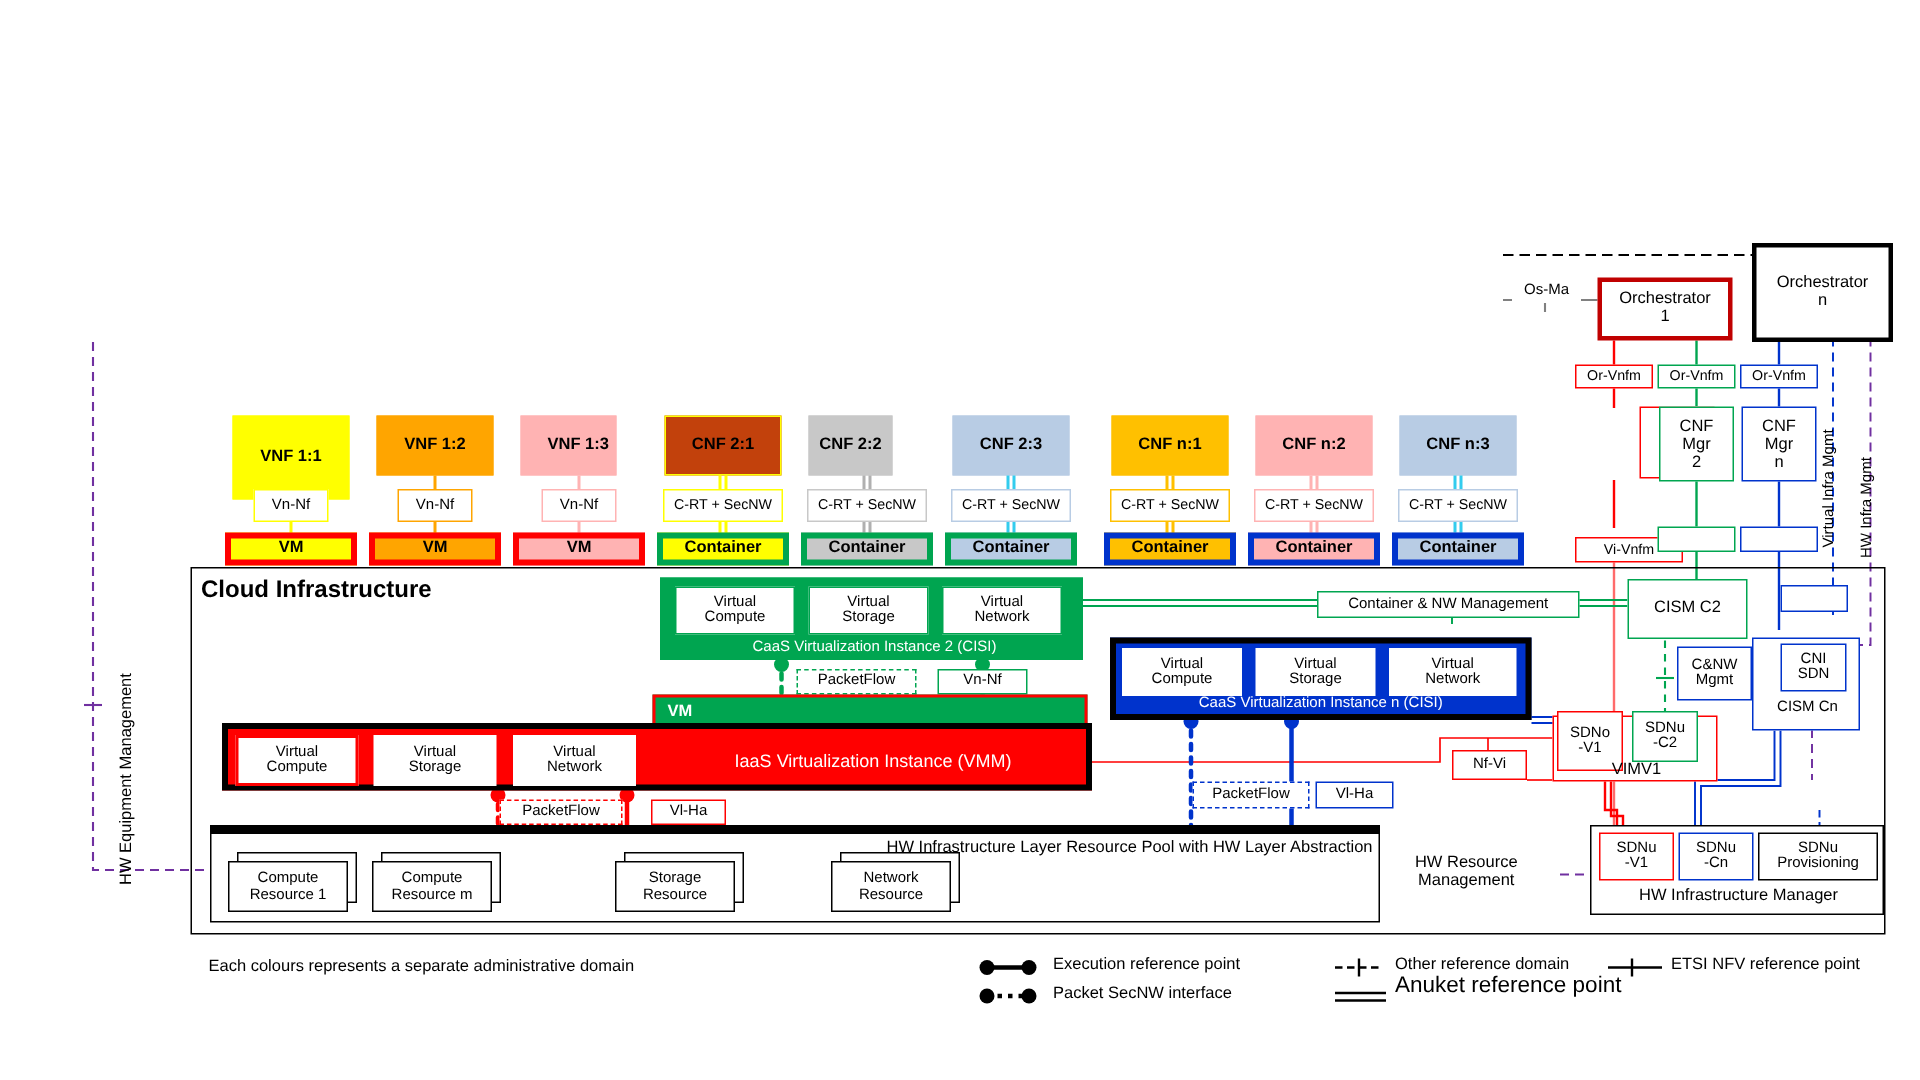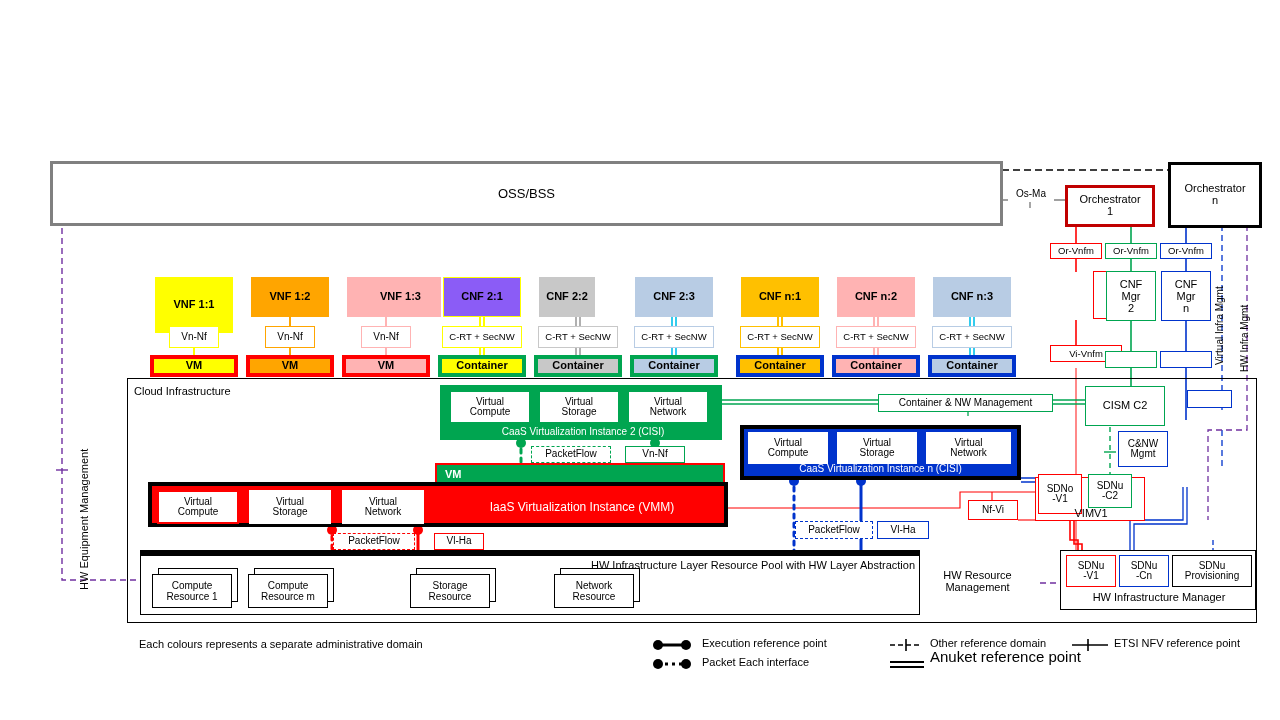--- a/index.html
+++ b/index.html
@@ -92,23 +92,20 @@
       <circle cx="861" cy="555" r="5" fill="#0033cc"></circle>
 
     <line x1="418" y1="527" x2="418" y2="556" stroke="#ff0000" stroke-width="3"></line>
     <path d="M332,527 L332,556" stroke="#ff0000" stroke-width="3" stroke-dasharray="4,5" stroke-linecap="round"></path>
     <circle cx="332" cy="530" r="5" fill="#ff0000"></circle>
       <circle cx="332" cy="555" r="5" fill="#ff0000"></circle>
     <circle cx="418" cy="530" r="5" fill="#ff0000"></circle>
       <circle cx="418" cy="555" r="5" fill="#ff0000"></circle>
   </svg>
 
-  <div class="abs ossbss ctr" style="left:50px;top:161px;width:953px;height:65px;font-size:13px;">
-    <span>OSS/BSS</span>
-  </div>
 
   <div class="abs ctr" style="left:1008px;top:186px;width:46px;height:16px;font-size:10px;background:#fff;">Os-Ma</div>
 
   <div class="abs ctr" style="left:1065px;top:185px;width:90px;height:42px;border:3px solid #c00000;background:#fff;font-size:11px;white-space:pre-line;">
     <span>Orchestrator
 1</span>
   </div>
   <div class="abs ctr" style="left:1168px;top:162px;width:94px;height:66px;border:3px solid #000;background:#fff;font-size:11px;white-space:pre-line;">
     <span>Orchestrator
 n</span>
@@ -120,25 +117,25 @@
 
   <div id="fn-row">
       <div class="abs ctr nfbox" style="left: 155px; top: 277px; width: 78px; height: 56px; background: rgb(255, 255, 0); border: 1px solid rgb(255, 255, 0);">VNF 1:1</div>
       <div class="abs" style="left: 193px; top: 317px; width: 1.5px; height: 50px; background: rgb(255, 255, 0);"></div>
       <div class="abs ctr refbox" style="left: 169px; top: 326px; width: 50px; height: 22px; border: 1px solid rgb(255, 255, 0); background: rgb(255, 255, 255); font-size: 10px;">Vn-Nf</div>
       <div class="abs ctr vmbar" style="left: 150px; top: 355px; width: 88px; height: 22px; background: rgb(255, 255, 0); border: 4px solid rgb(255, 0, 0); font-size: 11px;">VM</div>
       <div class="abs ctr nfbox" style="left: 251px; top: 277px; width: 78px; height: 40px; background: rgb(255, 165, 0); border: 1px solid rgb(255, 165, 0);">VNF 1:2</div>
       <div class="abs" style="left: 289px; top: 317px; width: 1.5px; height: 50px; background: rgb(255, 165, 0);"></div>
       <div class="abs ctr refbox" style="left: 265px; top: 326px; width: 50px; height: 22px; border: 1px solid rgb(255, 165, 0); background: rgb(255, 255, 255); font-size: 10px;">Vn-Nf</div>
       <div class="abs ctr vmbar" style="left: 246px; top: 355px; width: 88px; height: 22px; background: rgb(255, 165, 0); border: 4px solid rgb(255, 0, 0); font-size: 11px;">VM</div>
-      <div class="abs ctr nfbox" style="left: 347px; top: 277px; width: 94px; height: 40px; background: rgb(255, 179, 179); border: 1px solid rgb(255, 179, 179); padding-left: 13px;">VNF 1:3</div>
+      <div class="abs ctr nfbox" style="left: 347px; top: 277px; width: 64px; height: 40px; background: rgb(255, 179, 179); border: 1px solid rgb(255, 179, 179); padding-left: 13px;">VNF 1:3</div>
       <div class="abs" style="left: 385px; top: 317px; width: 1.5px; height: 50px; background: rgb(255, 179, 179);"></div>
       <div class="abs ctr refbox" style="left: 361px; top: 326px; width: 50px; height: 22px; border: 1px solid rgb(255, 179, 179); background: rgb(255, 255, 255); font-size: 10px;">Vn-Nf</div>
       <div class="abs ctr vmbar" style="left: 342px; top: 355px; width: 88px; height: 22px; background: rgb(255, 179, 179); border: 4px solid rgb(255, 0, 0); font-size: 11px;">VM</div>
-      <div class="abs ctr nfbox" style="left: 443px; top: 277px; width: 78px; height: 40px; background: #8b5cf6; border: 1px solid rgb(255, 255, 0);">CNF 2:1</div>
+      <div class="abs ctr nfbox" style="left: 443px; top: 277px; width: 78px; height: 40px; background: #c2410c; border: 1px solid rgb(255, 255, 0);">CNF 2:1</div>
       <div class="abs" style="left: 479px; top: 317px; width: 6px; height: 50px; border-left: 2px solid rgb(255, 255, 0); border-right: 2px solid rgb(255, 255, 0);"></div>
       <div class="abs ctr refbox" style="left: 442px; top: 326px; width: 80px; height: 22px; border: 1px solid rgb(255, 255, 0); background: rgb(255, 255, 255); font-size: 9.5px;">C-RT + SecNW</div>
       <div class="abs ctr vmbar" style="left: 438px; top: 355px; width: 88px; height: 22px; background: rgb(255, 255, 0); border: 4px solid rgb(0, 165, 80); font-size: 11px;">Container</div>
       <div class="abs ctr nfbox" style="left: 539px; top: 277px; width: 56px; height: 40px; background: rgb(200, 200, 200); border: 1px solid rgb(200, 200, 200);">CNF 2:2</div>
       <div class="abs" style="left: 575px; top: 317px; width: 6px; height: 50px; border-left: 2px solid rgb(176, 176, 176); border-right: 2px solid rgb(176, 176, 176);"></div>
       <div class="abs ctr refbox" style="left: 538px; top: 326px; width: 80px; height: 22px; border: 1px solid rgb(200, 200, 200); background: rgb(255, 255, 255); font-size: 9.5px;">C-RT + SecNW</div>
       <div class="abs ctr vmbar" style="left: 534px; top: 355px; width: 88px; height: 22px; background: rgb(200, 200, 200); border: 4px solid rgb(0, 165, 80); font-size: 11px;">Container</div>
       <div class="abs ctr nfbox" style="left: 635px; top: 277px; width: 78px; height: 40px; background: rgb(184, 204, 228); border: 1px solid rgb(184, 204, 228);">CNF 2:3</div>
       <div class="abs" style="left: 671px; top: 317px; width: 6px; height: 50px; border-left: 2px solid rgb(51, 204, 238); border-right: 2px solid rgb(51, 204, 238);"></div>
       <div class="abs ctr refbox" style="left: 634px; top: 326px; width: 80px; height: 22px; border: 1px solid rgb(184, 204, 228); background: rgb(255, 255, 255); font-size: 9.5px;">C-RT + SecNW</div>
@@ -155,36 +152,36 @@
       <div class="abs" style="left: 969px; top: 317px; width: 6px; height: 50px; border-left: 2px solid rgb(51, 204, 238); border-right: 2px solid rgb(51, 204, 238);"></div>
       <div class="abs ctr refbox" style="left: 932px; top: 326px; width: 80px; height: 22px; border: 1px solid rgb(184, 204, 228); background: rgb(255, 255, 255); font-size: 9.5px;">C-RT + SecNW</div>
       <div class="abs ctr vmbar" style="left: 928px; top: 355px; width: 88px; height: 22px; background: rgb(184, 204, 228); border: 4px solid rgb(0, 51, 204); font-size: 11px;">Container</div>
     </div>
 
   <div id="mgr-row">
       <div class="abs ctr refbox" style="left: 1050px; top: 243px; width: 52px; height: 16px; border: 1.3px solid rgb(255, 0, 0); font-size: 9.5px;">Or-Vnfm</div>
       <div class="abs ctr" style="left: 1093px; top: 271px; width: 50px; height: 48px; border: 1.5px solid rgb(255, 0, 0); background: rgb(255, 255, 255); font-size: 11px; white-space: pre-line; line-height: 1.1;">VNF
 Mgr
 1</div>
-      <div class="abs ctr refbox" style="left: 1050px; top: 345px; width: 72px; height: 17px; border: 1.3px solid rgb(255, 0, 0); font-size: 9.5px;">Vi-Vnfm</div>
+      <div class="abs ctr refbox" style="left: 1050px; top: 358px; width: 72px; height: 17px; border: 1.3px solid rgb(255, 0, 0); font-size: 9.5px;">Vi-Vnfm</div>
       <div class="abs ctr refbox" style="left: 1105px; top: 243px; width: 52px; height: 16px; border: 1.3px solid rgb(0, 165, 80); font-size: 9.5px;">Or-Vnfm</div>
       <div class="abs ctr" style="left: 1106px; top: 271px; width: 50px; height: 50px; border: 1.5px solid rgb(0, 165, 80); background: rgb(255, 255, 255); font-size: 11px; white-space: pre-line; line-height: 1.1;">CNF
 Mgr
 2</div>
       <div class="abs ctr refbox" style="left: 1105px; top: 351px; width: 52px; height: 17px; border: 1.3px solid rgb(0, 165, 80); font-size: 9.5px;"></div>
       <div class="abs ctr refbox" style="left: 1160px; top: 243px; width: 52px; height: 16px; border: 1.3px solid rgb(0, 51, 204); font-size: 9.5px;">Or-Vnfm</div>
       <div class="abs ctr" style="left: 1161px; top: 271px; width: 50px; height: 50px; border: 1.5px solid rgb(0, 51, 204); background: rgb(255, 255, 255); font-size: 11px; white-space: pre-line; line-height: 1.1;">CNF
 Mgr
 n</div>
       <div class="abs ctr refbox" style="left: 1160px; top: 351px; width: 52px; height: 17px; border: 1.3px solid rgb(0, 51, 204); font-size: 9.5px;"></div>
       <div class="abs" style="left: 1187px; top: 390px; width: 45px; height: 18px; border: 1.3px solid rgb(0, 51, 204); background: rgb(255, 255, 255);"></div>
     </div>
 
   <div class="abs" style="left:127px;top:378px;width:1130px;height:245px;border:1.5px solid #000;background:transparent;"></div>
-  <div class="abs" style="left:134px;top:385px;font-size:11px;">Cloud Infrastructure</div>
+  <div class="abs" style="left:134px;top:385px;font-size:16px;font-weight:bold;">Cloud Infrastructure</div>
 
   <div class="abs" style="left:440px;top:385px;width:282px;height:55px;background:#00a550;border:2px solid #00a550;">
     <div class="abs ctr" style="left:8px;top:4px;width:80px;height:32px;background:#fff;border:1px solid #00a550;font-size:10px;white-space:pre-line;">Virtual
 Compute</div>
     <div class="abs ctr" style="left:97px;top:4px;width:80px;height:32px;background:#fff;border:1px solid #00a550;font-size:10px;white-space:pre-line;">Virtual
 Storage</div>
     <div class="abs ctr" style="left:186px;top:4px;width:80px;height:32px;background:#fff;border:1px solid #00a550;font-size:10px;white-space:pre-line;">Virtual
 Network</div>
     <div class="abs ctr" style="left:0px;top:38px;width:282px;height:15px;color:#fff;font-size:10px;">CaaS Virtualization Instance 2 (CISI)</div>
   </div>
@@ -238,20 +235,25 @@
   <div class="abs ctr" style="left:930px;top:566px;width:95px;height:32px;font-size:11px;white-space:pre-line;">HW Resource
 Management</div>
 
   <div class="abs ctr" style="left:878px;top:394px;width:175px;height:18px;border:1.2px solid #00a550;background:#fff;font-size:10px;">Container &amp; NW Management</div>
 
   <div class="abs ctr" style="left:1085px;top:386px;width:80px;height:40px;border:1.5px solid #00a550;background:#fff;font-size:11px;">CISM C2</div>
 
   <div class="abs ctr" style="left:1118px;top:431px;width:50px;height:36px;border:1.5px solid #0033cc;background:#fff;font-size:10px;white-space:pre-line;">C&amp;NW
 Mgmt</div>
 
+  <div class="abs" style="left:1168px;top:425px;width:72px;height:62px;border:1.5px solid #0033cc;background:#fff;">
+    <div class="abs ctr" style="left:18px;top:3px;width:44px;height:32px;border:1.2px solid #0033cc;background:#fff;font-size:10px;white-space:pre-line;">CNI
+SDN</div>
+    <div class="abs ctr" style="left:0px;top:38px;width:72px;height:16px;font-size:10px;">CISM Cn</div>
+  </div>
 
   <div class="abs ctr refbox" style="left:968px;top:500px;width:50px;height:20px;border:1.2px solid #ff0000;">Nf-Vi</div>
 
   <div class="abs" style="left:1035px;top:477px;width:110px;height:44px;border:1.5px solid #ff0000;background:#fff;">
     <div class="abs ctr" style="left:2px;top:-4px;width:44px;height:40px;border:1.5px solid #ff0000;background:#fff;font-size:10px;white-space:pre-line;">SDNo
 -V1</div>
     <div class="abs ctr" style="left:52px;top:-4px;width:44px;height:34px;border:1.5px solid #00a550;background:#fff;font-size:10px;white-space:pre-line;">SDNu
 -C2</div>
     <div class="abs ctr" style="left:0px;top:28px;width:110px;height:16px;font-size:11px;">VIMV1</div>
   </div>
@@ -282,19 +284,19 @@
       <line x1="240" y1="9" x2="272" y2="9" stroke="#000" stroke-width="1.6" stroke-dasharray="5,3"></line>
       <line x1="256" y1="3" x2="256" y2="15" stroke="#000" stroke-width="1.6"></line>
 
       <line x1="240" y1="26" x2="274" y2="26" stroke="#000" stroke-width="1.8"></line>
       <line x1="240" y1="31" x2="274" y2="31" stroke="#000" stroke-width="1.8"></line>
 
       <line x1="422" y1="9" x2="458" y2="9" stroke="#000" stroke-width="1.6"></line>
       <line x1="438" y1="3" x2="438" y2="15" stroke="#000" stroke-width="1.6"></line>
     </svg>
     <div class="abs" style="left:52px;top:1px;font-size:11px;">Execution reference point</div>
-    <div class="abs" style="left:52px;top:20px;font-size:11px;">Packet Each interface</div>
+    <div class="abs" style="left:52px;top:20px;font-size:11px;">Packet SecNW interface</div>
     <div class="abs" style="left:280px;top:1px;font-size:11px;">Other reference domain</div>
     <div class="abs" style="left:280px;top:12px;font-size:15px;">Anuket reference point</div>
     <div class="abs" style="left:464px;top:1px;font-size:11px;">ETSI NFV reference point</div>
   </div>
 
 </div>
 
 </body></html>

